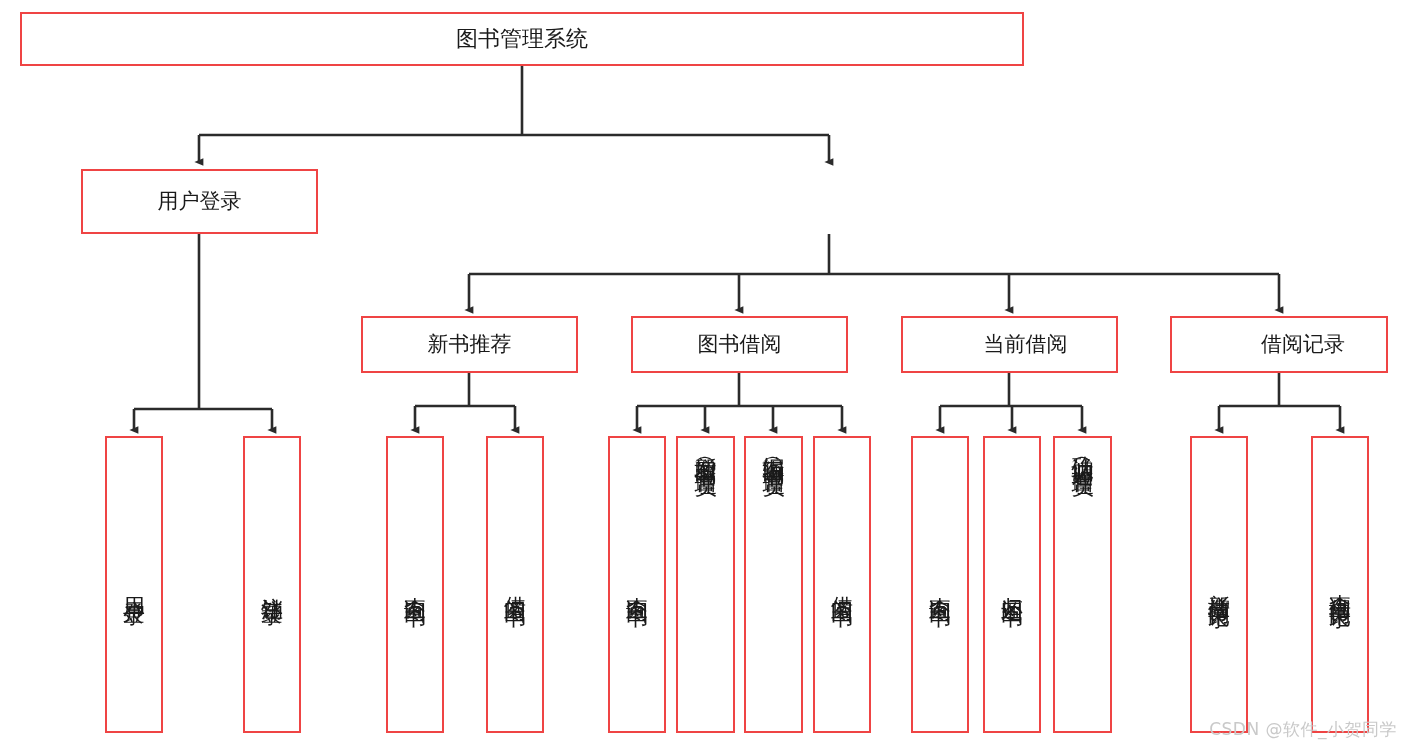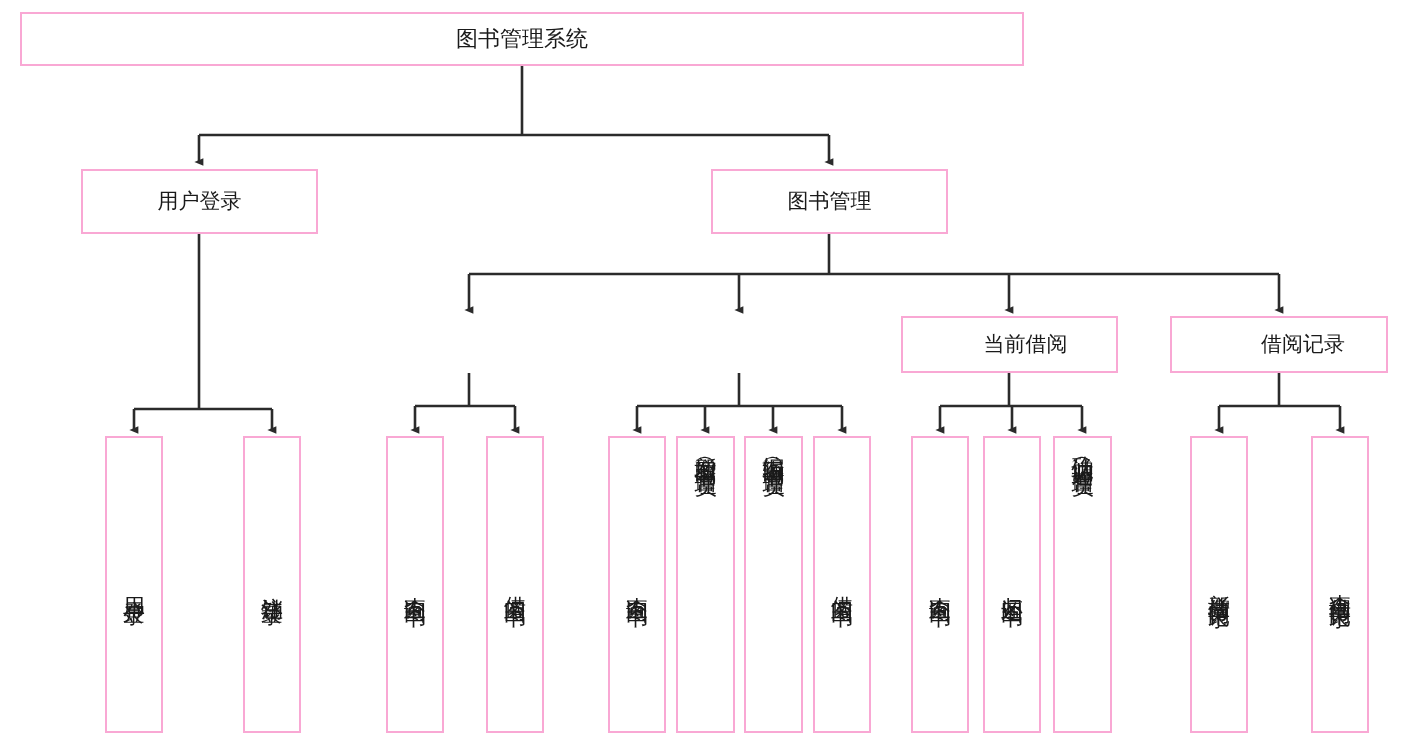--- a/index.html
+++ b/index.html
@@ -19,21 +19,21 @@
     position: absolute;
     left: 0;
     top: 0;
     width: 1405px;
     height: 747px;
   }
   .node {
     position: absolute;
     box-sizing: border-box;
     background: #ffffff;
-    border: 2px solid #f9a8d4;
+    border: 2px solid #ef4444;
     display: flex;
     align-items: center;
     justify-content: center;
     z-index: 5;
   }
   .node-label {
     color: #1a1a1a;
     line-height: 1.18;
     text-align: center;
     white-space: nowrap;
@@ -128,24 +128,27 @@
     </g>
   </svg>
 
   <div class="node root" style="left:20px; top:12px; width:1004px; height:54px;">
     <span class="node-label h-label">图书管理系统</span>
   </div>
 
   <div class="node" style="left:81px; top:169px; width:237px; height:65px;">
     <span class="node-label h-label">用户登录</span>
   </div>
-  <div class="node" style="left:711px; top:169px; width:237px; height:65px;">
-    <span class="node-label h-label">图书管理</span>
-  </div>
-
+
+  <div class="node" style="left:361px; top:316px; width:217px; height:57px;">
+    <span class="node-label h-label">新书推荐</span>
+  </div>
+  <div class="node" style="left:631px; top:316px; width:217px; height:57px;">
+    <span class="node-label h-label">图书借阅</span>
+  </div>
   <div class="node" style="left:901px; top:316px; width:217px; height:57px;padding-left:32px;">
     <span class="node-label h-label">当前借阅</span>
   </div>
   <div class="node" style="left:1170px; top:316px; width:218px; height:57px;padding-left:48px;">
     <span class="node-label h-label">借阅记录</span>
   </div>
 
   <div class="node leaf center-v" style="left:105px; top:436px; width:58px; height:297px;">
     <span class="v-label">用户登录</span>
   </div>
@@ -183,14 +186,15 @@
     <span class="v-label">确认归还（管理员）</span>
   </div>
 
   <div class="node leaf center-v" style="left:1190px; top:436px; width:58px; height:297px;">
     <span class="v-label">新增借阅记录</span>
   </div>
   <div class="node leaf center-v" style="left:1311px; top:436px; width:58px; height:297px;">
     <span class="v-label">查询借阅记录</span>
   </div>
 
+  <div class="watermark">CSDN @软件_小贺同学</div>
 
 </div>
 
 </body></html>

